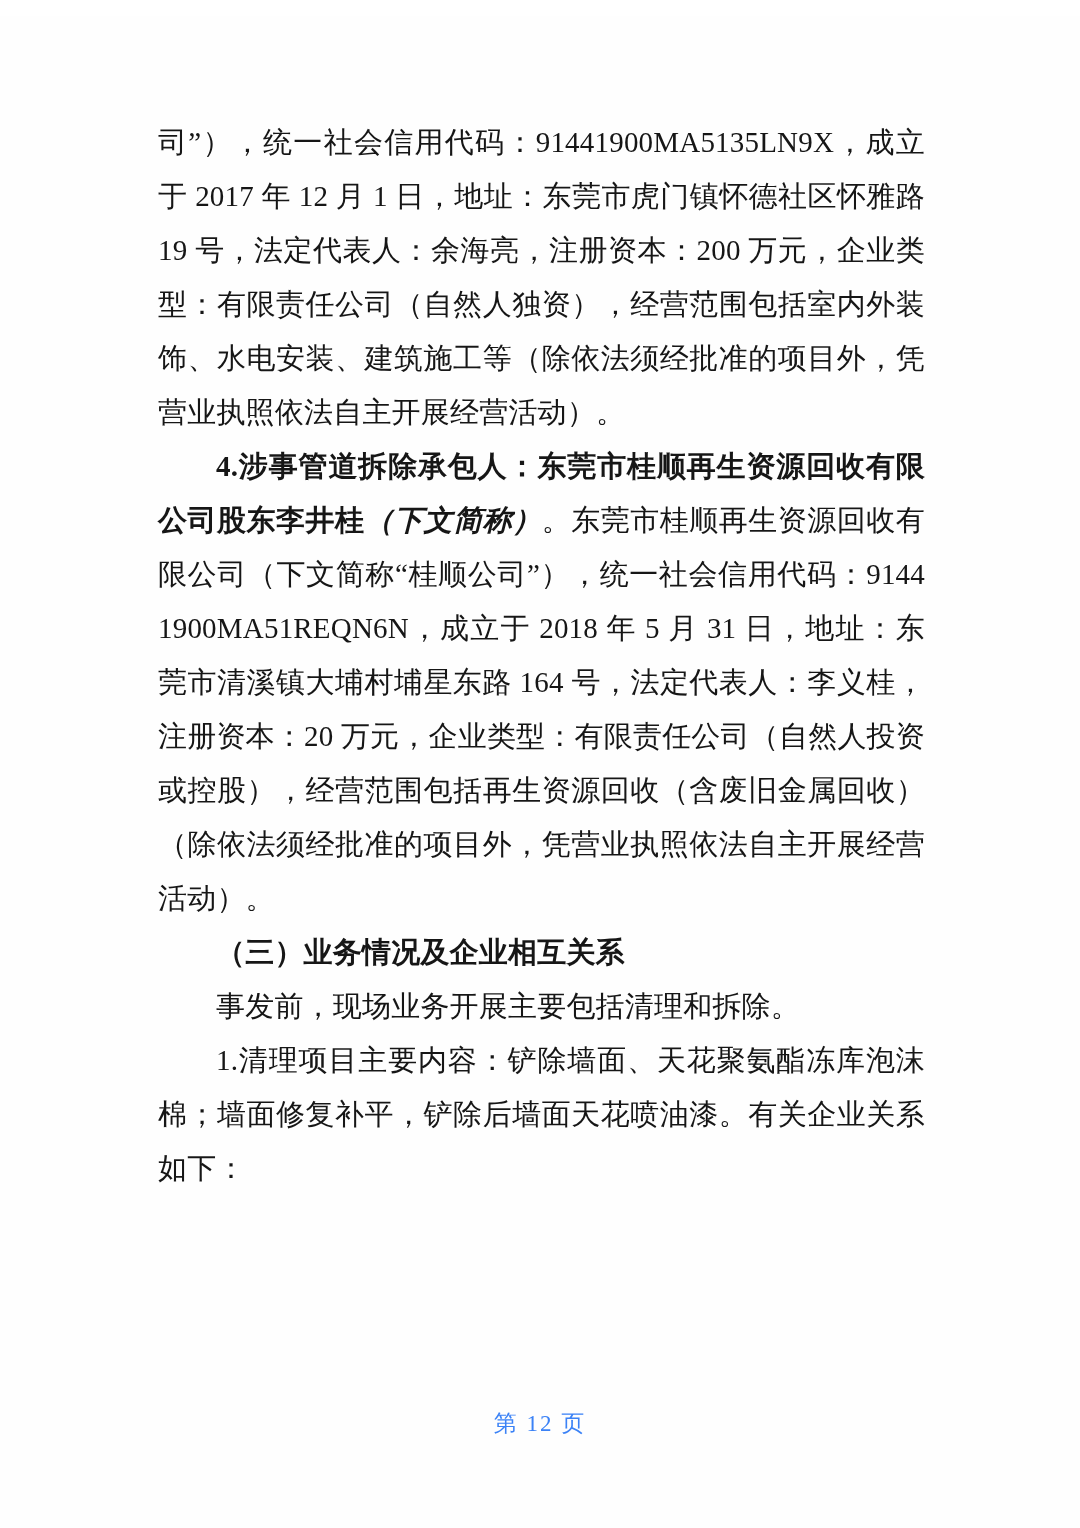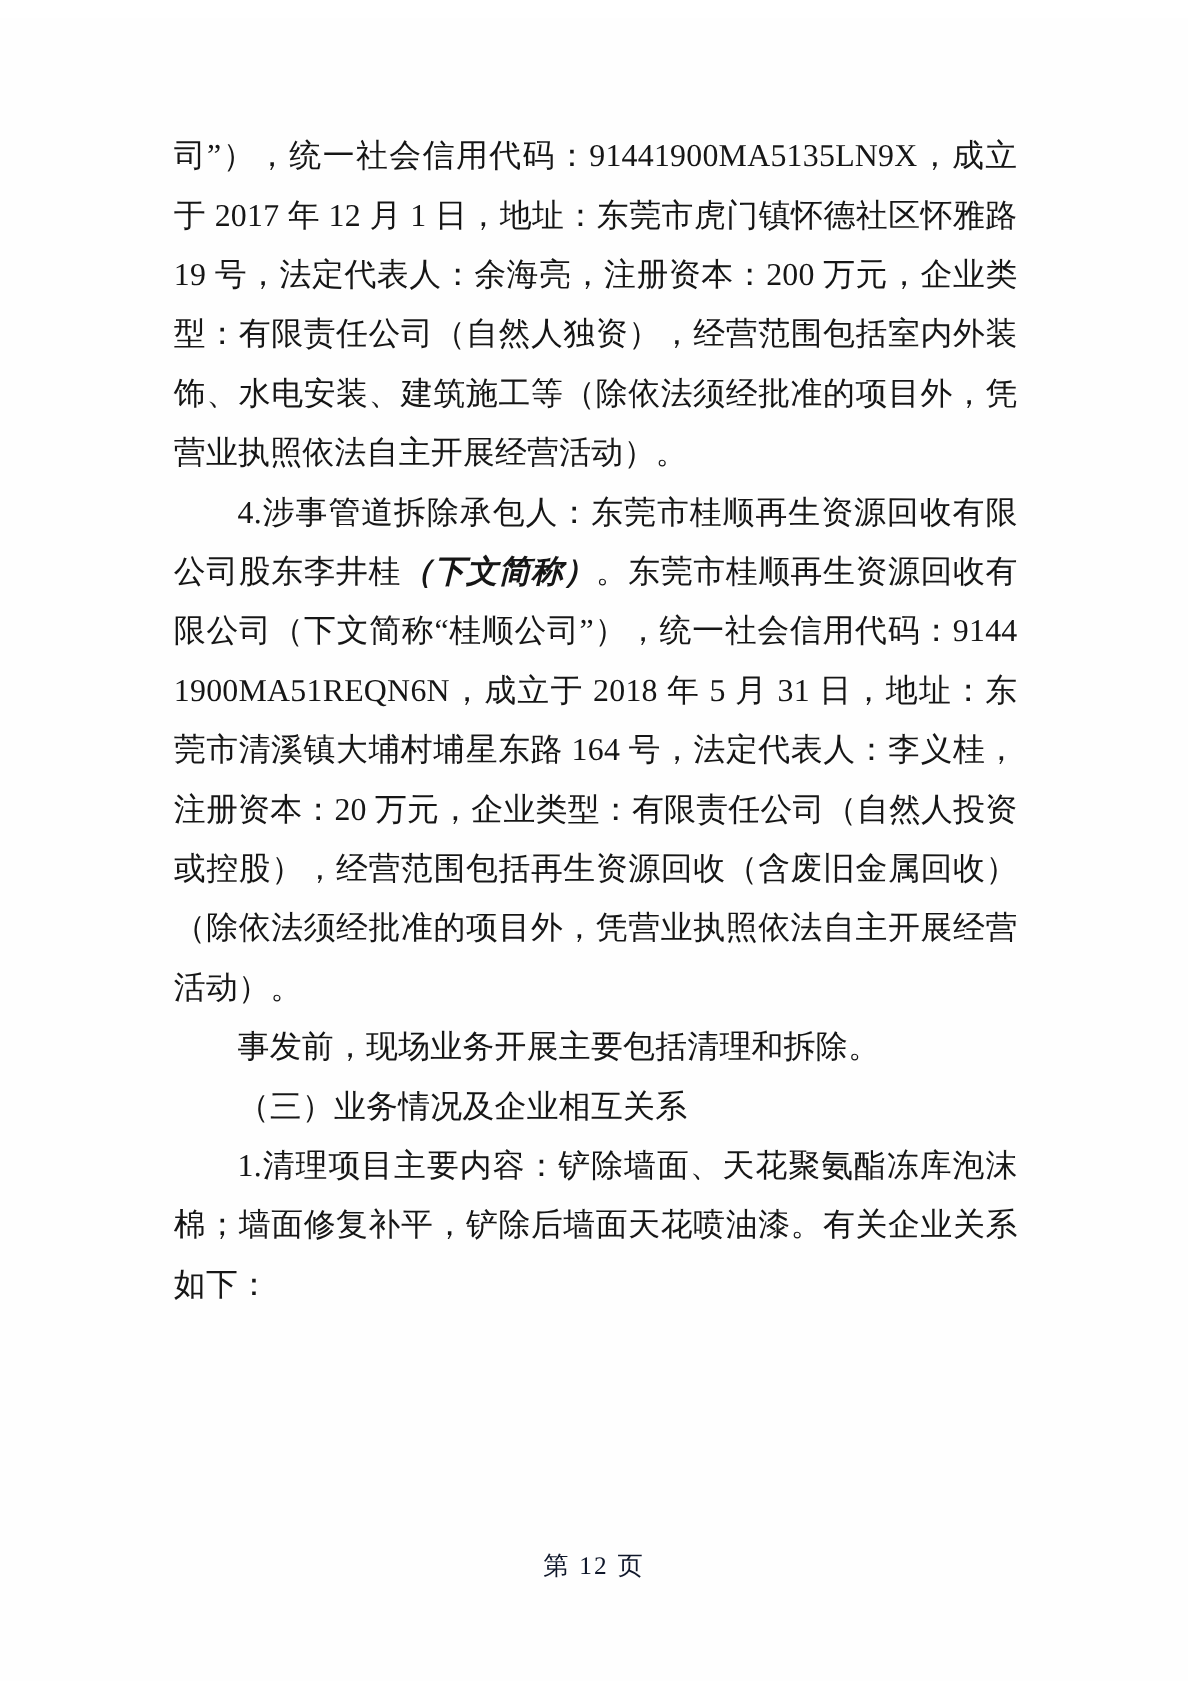--- a/index.html
+++ b/index.html
@@ -25,53 +25,53 @@
     line-height: 54px;
     letter-spacing: 0.2px;
     text-align: justify;
     text-justify: inter-ideograph;
     word-break: break-all;
   }
   .doc-body p.indent {
     text-indent: 58px;
   }
   .seg-normal { font-weight: normal; font-style: normal; }
-  .seg-bold   { font-weight: normal;   font-style: normal; }
+  .seg-bold   { font-weight: bold;   font-style: normal; }
   .seg-bold-italic { font-weight: bold; font-style: italic; }
   .page-footer {
     position: absolute;
     left: 0;
     right: 0;
     top: 1392px;
     text-align: center;
     font-size: 23px;
     letter-spacing: 2px;
-    color: #0f172a;
+    color: #3b82f6;
   }
 </style>
 </head>
 <body>
 
 <div class="page">
   <div class="doc-body">
 
     <p>
       <span class="seg-normal">司”），统一社会信用代码：91441900MA5135LN9X，成立于 2017 年 12 月 1 日，地址：东莞市虎门镇怀德社区怀雅路 19 号，法定代表人：余海亮，注册资本：200 万元，企业类型：有限责任公司（自然人独资），经营范围包括室内外装饰、水电安装、建筑施工等（除依法须经批准的项目外，凭营业执照依法自主开展经营活动）。</span>
     </p>
 
     <p class="indent">
       <span class="seg-bold">4.涉事管道拆除承包人：东莞市桂顺再生资源回收有限公司股东李井桂</span><span class="seg-bold-italic">（下文简称）</span><span class="seg-normal">。东莞市桂顺再生资源回收有限公司（下文简称“桂顺公司”），统一社会信用代码：91441900MA51REQN6N，成立于 2018 年 5 月 31 日，地址：东莞市清溪镇大埔村埔星东路 164 号，法定代表人：李义桂，注册资本：20 万元，企业类型：有限责任公司（自然人投资或控股），经营范围包括再生资源回收（含废旧金属回收）（除依法须经批准的项目外，凭营业执照依法自主开展经营活动）。</span>
     </p>
 
     <p class="indent">
-      <span class="seg-normal">事发前，现场业务开展主要包括清理和拆除。</span>
+      <span class="seg-bold">（三）业务情况及企业相互关系</span>
     </p>
 
     <p class="indent">
-      <span class="seg-bold">（三）业务情况及企业相互关系</span>
+      <span class="seg-normal">事发前，现场业务开展主要包括清理和拆除。</span>
     </p>
 
     <p class="indent">
       <span class="seg-normal">1.清理项目主要内容：铲除墙面、天花聚氨酯冻库泡沫棉；墙面修复补平，铲除后墙面天花喷油漆。有关企业关系如下：</span>
     </p>
 
 
   </div>
 
   <div class="page-footer">第 12 页</div>

